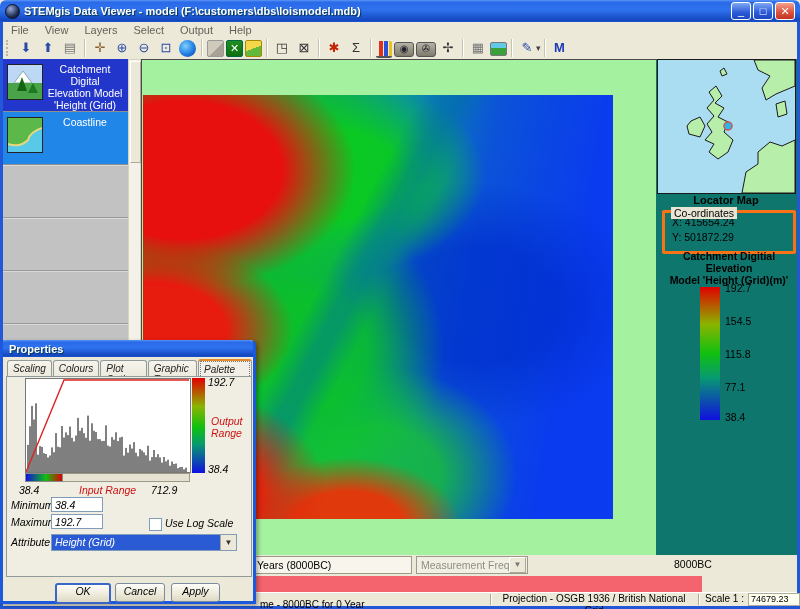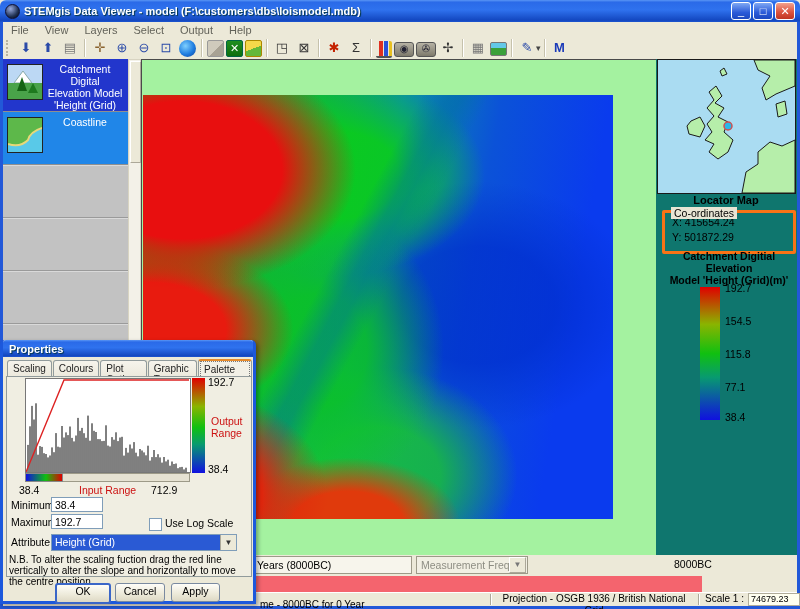--- a/index.html
+++ b/index.html
@@ -101,21 +101,21 @@
   #sb-scale-label{position:absolute;left:702px;top:0;}
   #sb-scale-field{position:absolute;left:745px;top:0;width:48px;height:11px;background:#fffff0;
     border:1px solid #b0ac9a;font-size:9px;line-height:10px;padding-left:2px;}
   
   #props{left:0;top:340px;width:256px;height:264px;z-index:50;
     border:3px solid #1c58dc;border-top:none;border-radius:5px 5px 0 0;box-sizing:border-box;
     background:#ece9d8;box-shadow:2px 2px 4px rgba(0,0,0,.35);}
   #props-title{height:17px;border-radius:3px 3px 0 0;display:flex;align-items:center;padding-left:6px;
     background:linear-gradient(180deg,#5a96f5 0%,#2a6ae8 12%,#2f72ee 45%,#1347c0 92%,#1c55d0 100%);
     color:#fff;font-weight:bold;font-size:11px;text-shadow:1px 1px 1px #034;}
-  #props-body{position:relative;height:227px;}
+  #props-body{position:relative;height:227px;font-style:italic;}
   #tabs{position:absolute;left:4px;top:3px;display:flex;font-size:10px;}
   .tab{padding:2px 5px;border:1px solid #919b9c;border-bottom:none;border-radius:3px 3px 0 0;
     background:linear-gradient(#f6f4ec,#e4e0d0);margin-right:1px;color:#222;}
   .tab.active{background:#f2f0e6;outline:1px dotted #777;outline-offset:-3px;
     border-top:2px solid #e68b2c;position:relative;top:-1px;padding-top:3px;}
   #tabpage{position:absolute;left:3px;top:19px;width:246px;height:201px;
     border:1px solid #919b9c;background:#f0eee2;box-sizing:border-box;}
   #plot{position:absolute;left:22px;top:21px;width:164px;height:93px;background:#fff;border:1px solid #777;}
   #outbar{position:absolute;left:189px;top:21px;width:13px;height:95px;
     background:linear-gradient(180deg,#e00000 0%,#8ab400 30%,#10c010 52%,#089a70 70%,#1010e0 100%);}
@@ -319,20 +319,19 @@
       <div class="field" style="left:48px;top:140px;width:52px">38.4</div>
       <div class="flabel" style="left:8px;top:159px">Maximum</div>
       <div class="field" style="left:48px;top:157px;width:52px">192.7</div>
       <div id="chk"></div>
       <div class="flabel" style="left:162px;top:160px">Use Log Scale</div>
       <div class="flabel" style="left:8px;top:179px">Attribute</div>
       <div id="combo">
         <span class="selval">Height (Grid)</span>
         <span class="dbtn">▼</span>
       </div>
-      <div id="note">N.B. To alter the scaling fuction drag the red line vertically to alter the slope and horizontally to move the centre position.</div>
       <div class="btn" id="btn-ok">OK</div>
       <div class="btn" id="btn-cancel">Cancel</div>
       <div class="btn" id="btn-apply">Apply</div>
     </div>
   </div>
 
 </div>
 
 </body></html>

